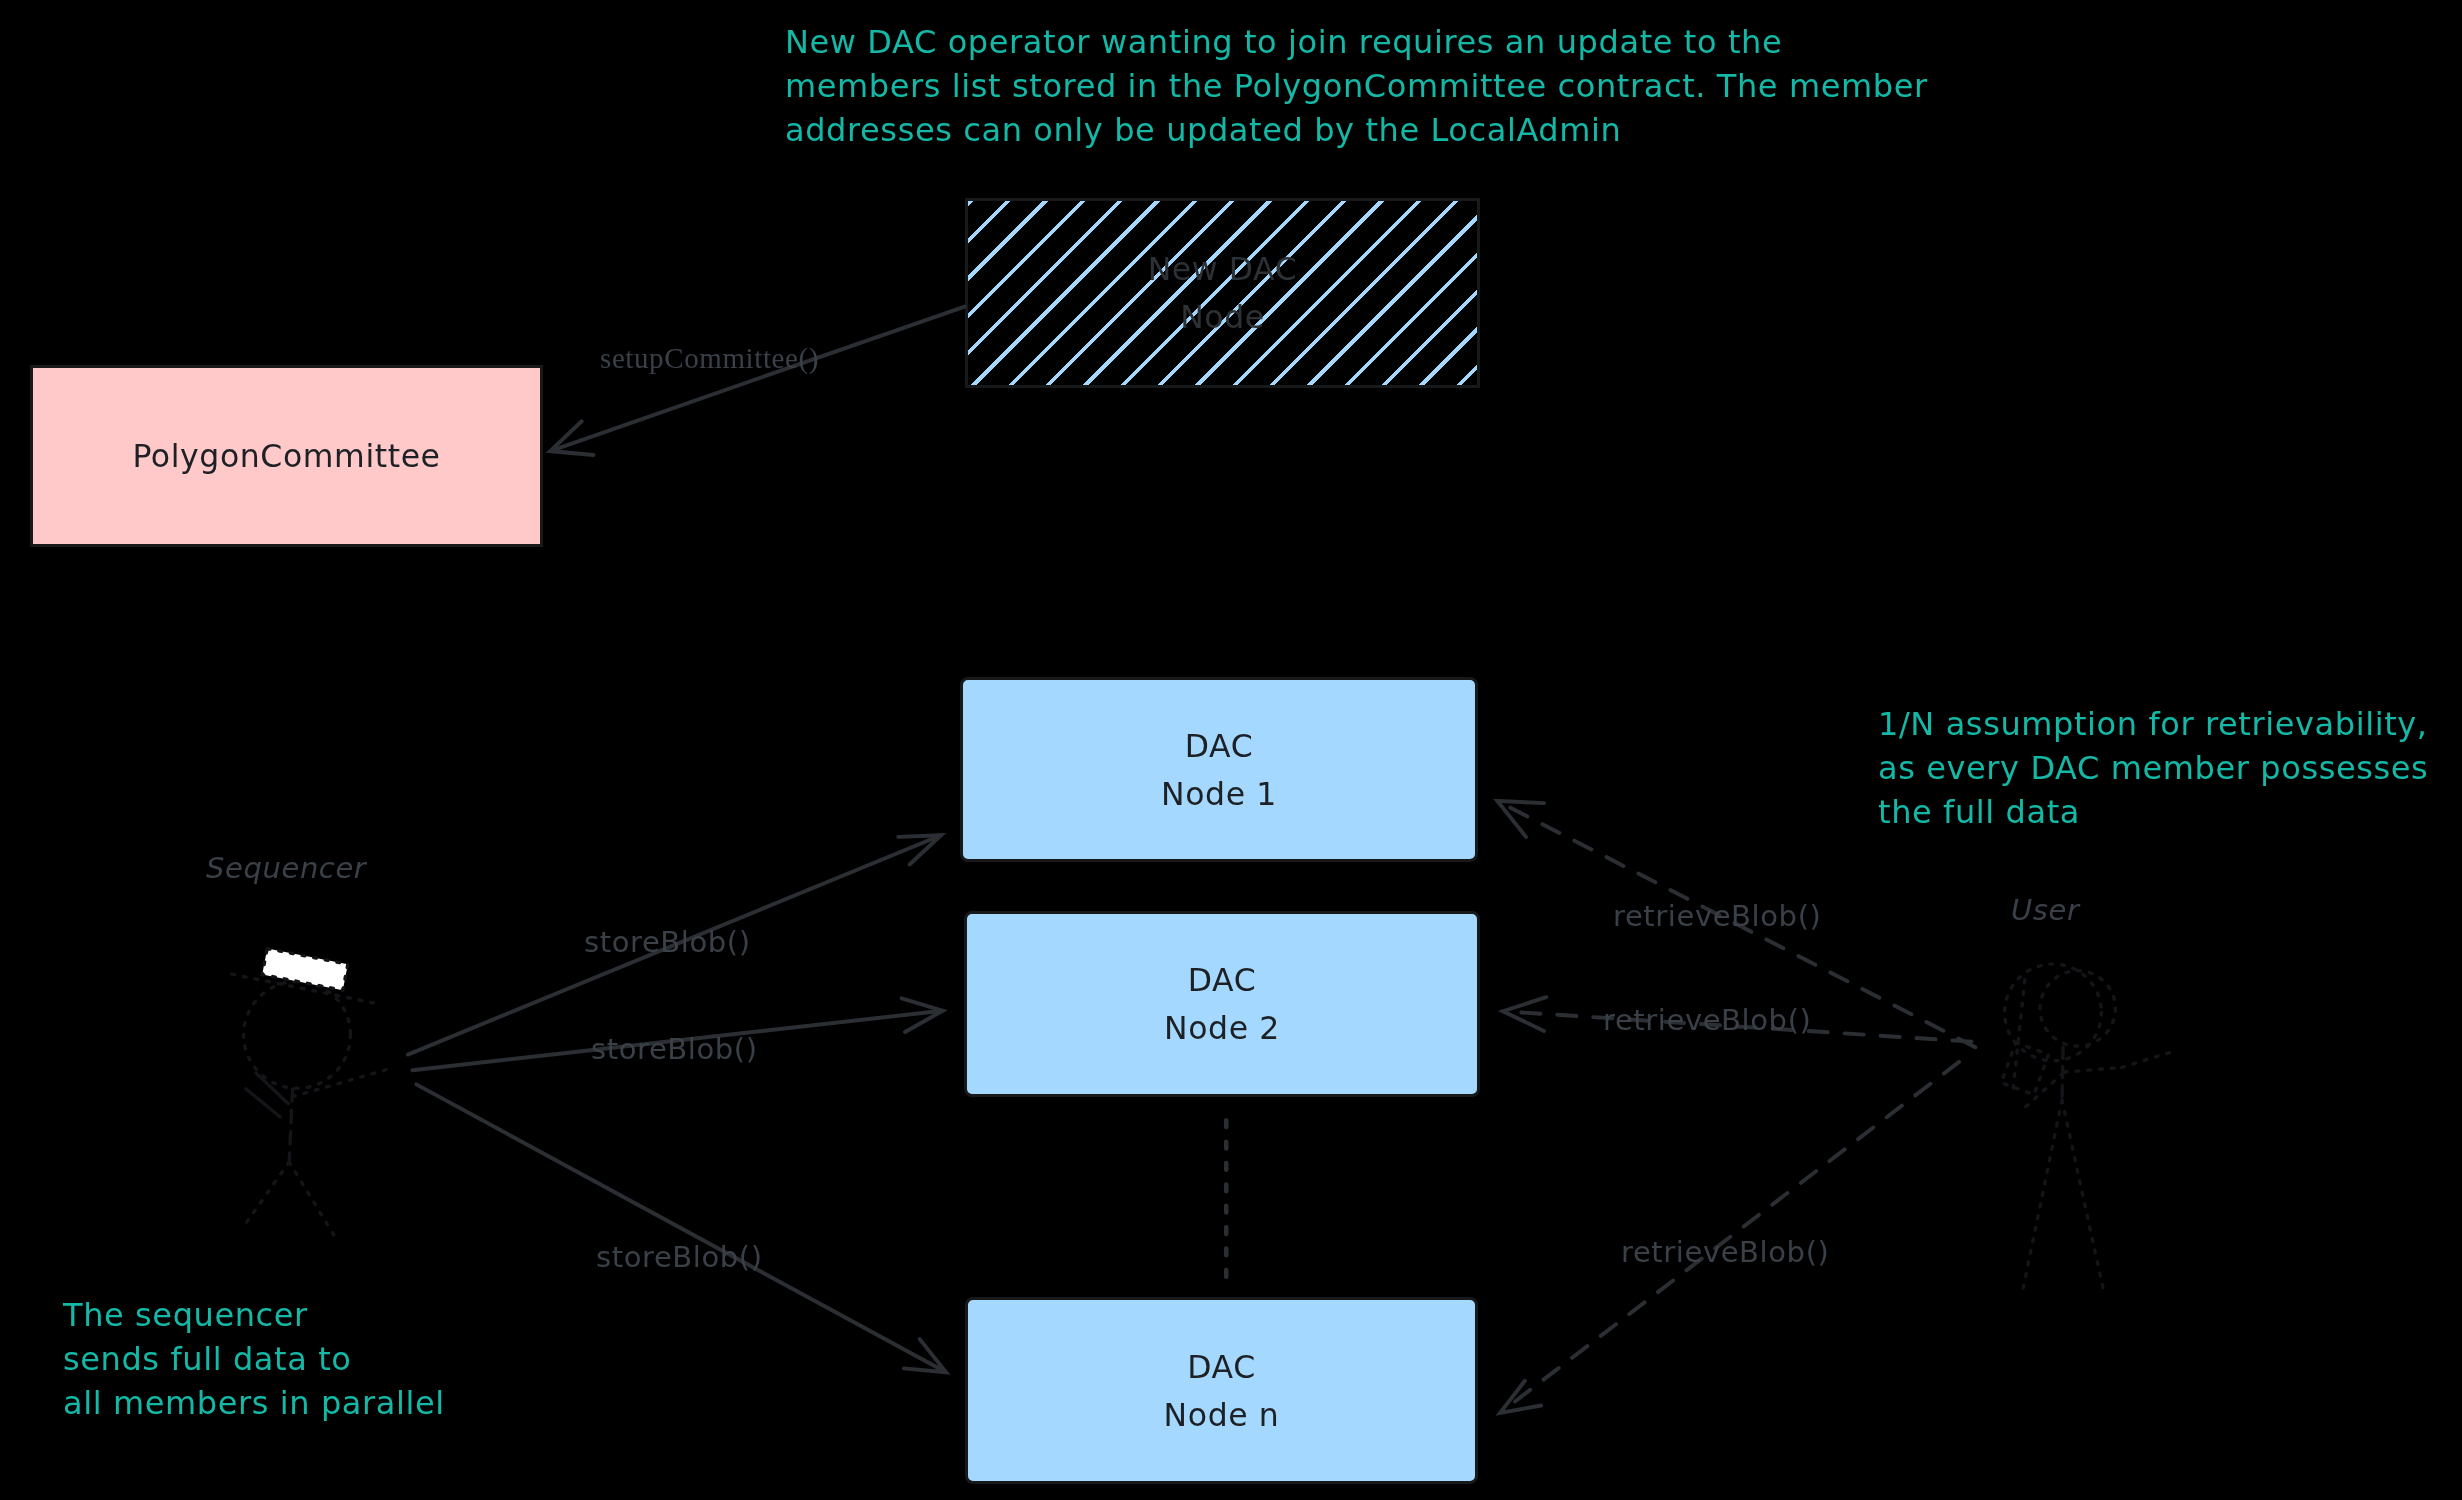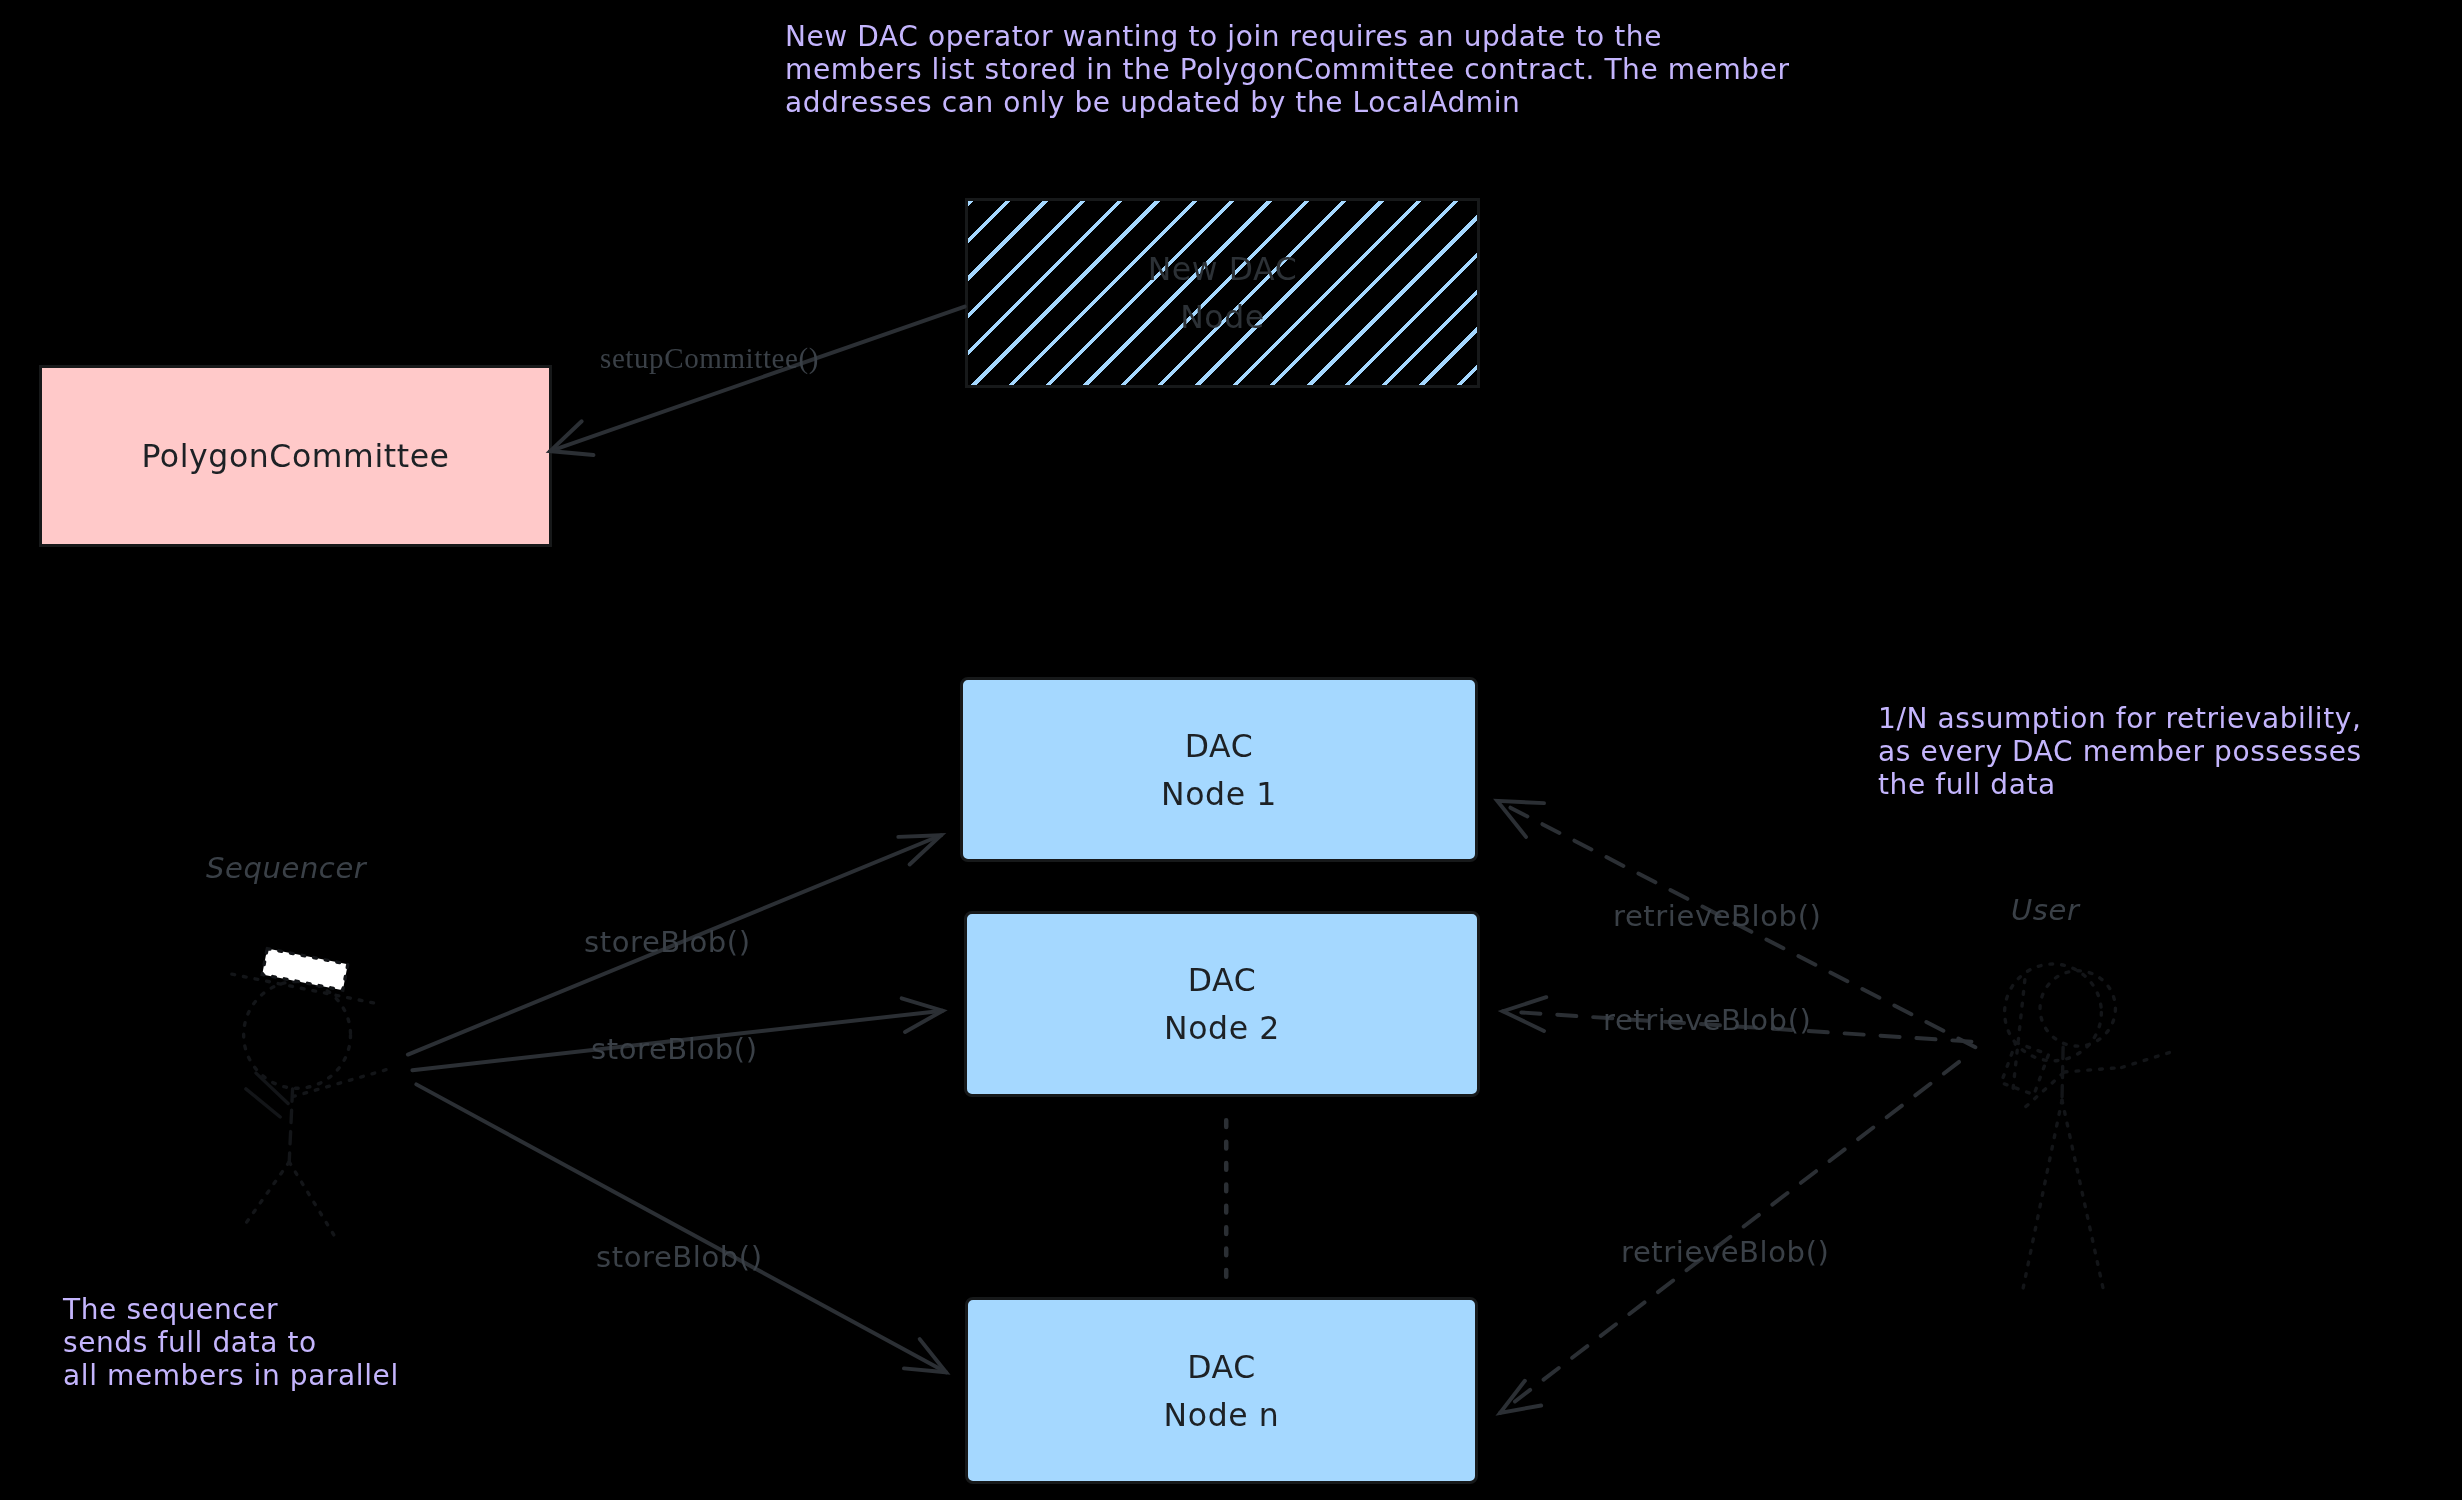--- a/index.html
+++ b/index.html
@@ -28,23 +28,23 @@
     text-align:center;
     color:#1d2125;
     font-size:31.5px;
     line-height:48px;
     letter-spacing:0.6px;
   }
   .box-hatched .box-label{color:#2c3136;}
   .note{
     position:absolute;
     white-space:pre-line;
-    color:#c4b5fd;
-    font-size:28px;
-    line-height:33px;
+    color:#14b8a6;
+    font-size:32px;
+    line-height:44px;
     letter-spacing:0.6px;
     z-index:3;
   }
   .edge-label{
     position:absolute;
     white-space:nowrap;
     color:#3a4047;
     font-size:29px;
     letter-spacing:0.6px;
     z-index:3;
@@ -127,21 +127,21 @@
       <line x1="3666" y1="1956" x2="3597" y2="2290"></line>
       <line x1="3666" y1="1956" x2="3740" y2="2295"></line>
     </g>
   </svg>
 
   <div class="box box-hatched" style="left:965px;top:198px;width:515px;height:190px;">
     <div class="box-label">New DAC
 Node</div>
   </div>
 
-  <div class="box box-pink" style="left:39px;top:365px;width:513px;height:182px;">
+  <div class="box box-pink" style="left:30px;top:365px;width:513px;height:182px;">
     <div class="box-label">PolygonCommittee</div>
   </div>
 
   <div class="box box-blue" style="left:960px;top:677px;width:518px;height:185px;">
     <div class="box-label">DAC
 Node 1</div>
   </div>
 
   <div class="box box-blue" style="left:964px;top:911px;width:516px;height:186px;">
     <div class="box-label">DAC

